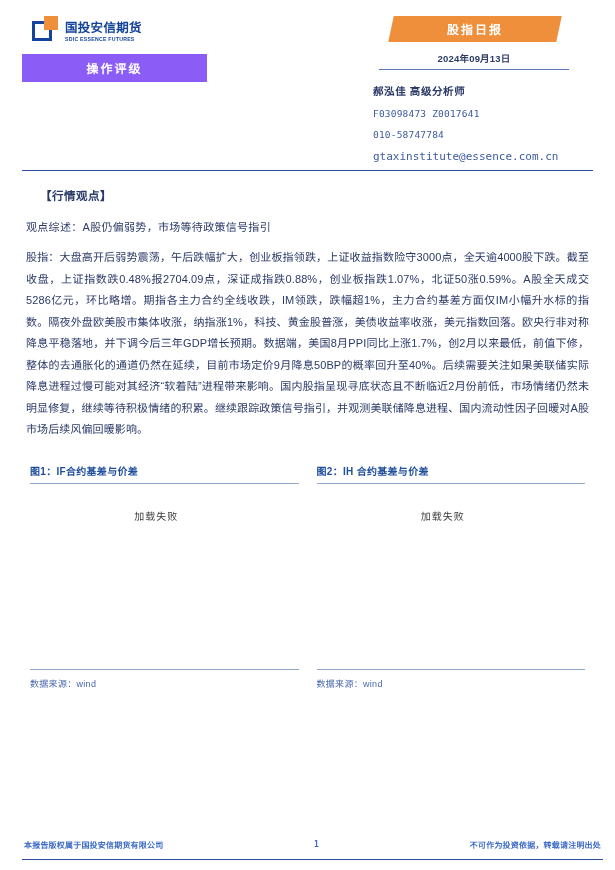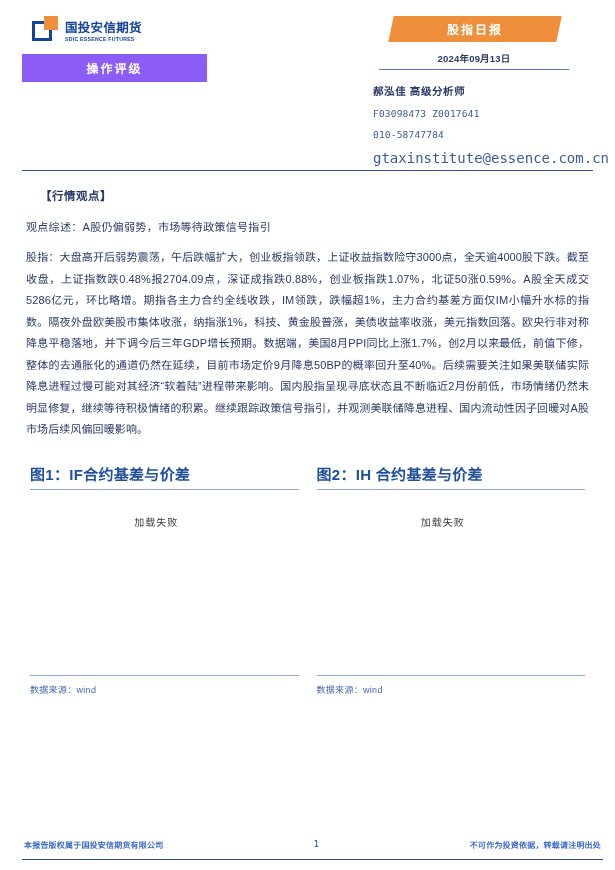--- a/index.html
+++ b/index.html
@@ -141,21 +141,21 @@
     color: #2b3a67;
     letter-spacing: 0.6px;
   }
   .contact-line {
     margin-top: 10px;
     font-size: 9.5px;
     color: #3d5a9e;
     font-family: "DejaVu Sans Mono", monospace;
     letter-spacing: 0.2px;
   }
-  .contact-line.email { font-size: 14px; letter-spacing: 0px; }
+  .contact-line.email { font-size: 11px; letter-spacing: 0px; }
 
   .header-rule {
     border: none;
     border-top: 1.6px solid #2d4f9e;
     margin: 6px 0 0 0;
   }
 
   
   .content { padding: 16px 4px 0 4px; }
 
@@ -187,21 +187,21 @@
   
   .charts {
     display: flex;
     gap: 18px;
     margin-top: 22px;
     padding: 0 4px;
   }
   .chart-block { flex: 1 1 0; min-width: 0; }
 
   .chart-title {
-    font-size: 15px;
+    font-size: 10px;
     font-weight: bold;
     color: #1f4e9c;
     letter-spacing: 0.3px;
     padding-bottom: 5px;
   }
   .chart-title-rule {
     border: none;
     border-top: 1.1px solid #8fa6cf;
     margin: 0;
   }

